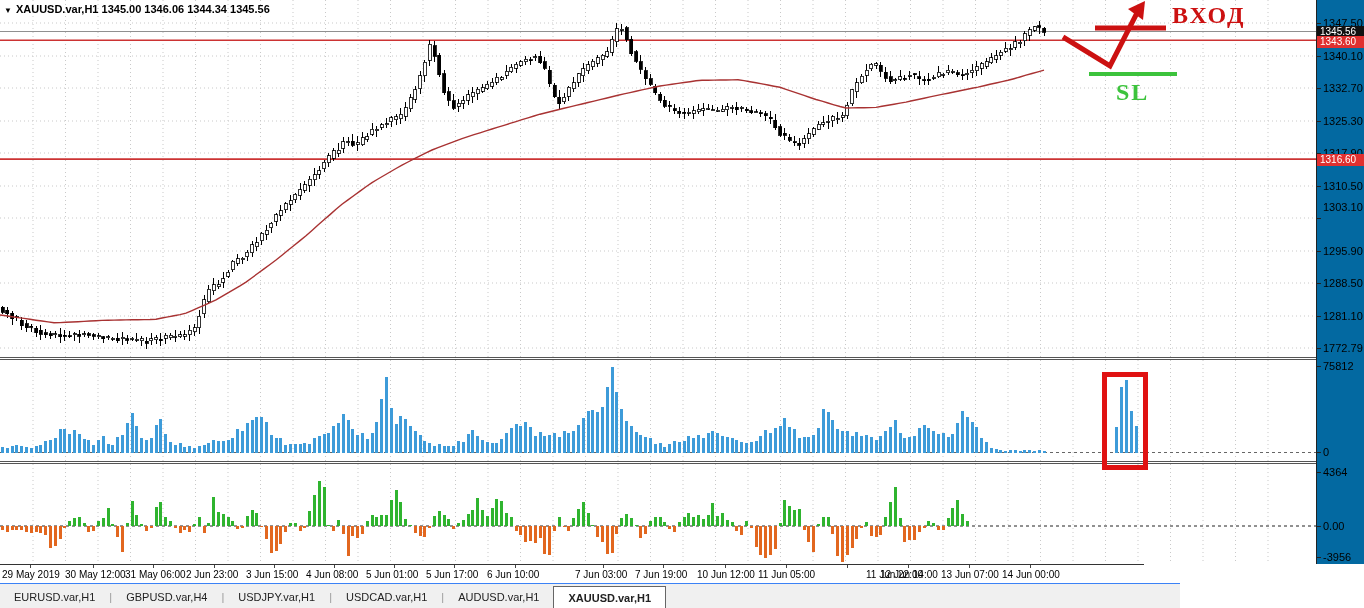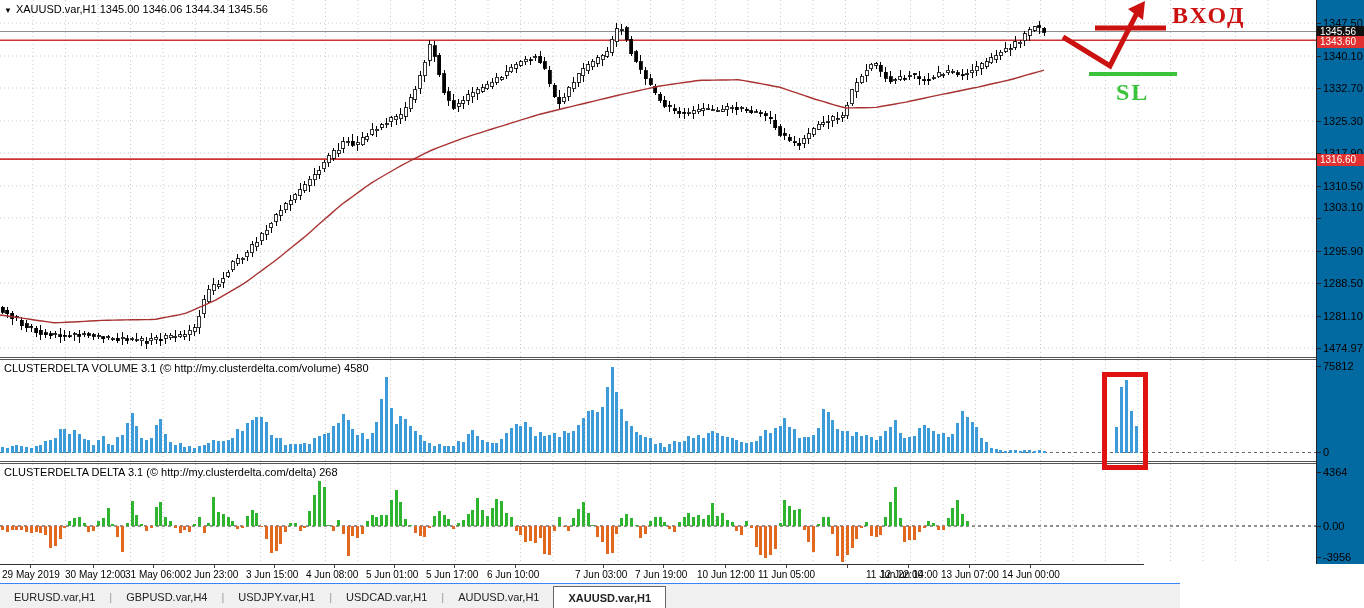--- a/index.html
+++ b/index.html
@@ -3,21 +3,21 @@
 <meta charset="utf-8">
 <style>
   html,body{margin:0;padding:0;background:#fff;}
   #app{position:relative;width:1364px;height:608px;background:#fff;overflow:hidden;
        font-family:"Liberation Sans",sans-serif;color:#000;}
   .panel{position:absolute;left:0;width:1316px;background:#fff;}
   #main-panel{top:0;height:357px;border-bottom:3px double #555;}
   #volume-panel{top:360px;height:101px;border-bottom:3px double #555;}
   #delta-panel{top:464px;height:100px;}
   svg{display:block;}
-  #chart-header{position:absolute;left:4px;top:3px;font-size:11px;font-weight:normal;z-index:6;}
+  #chart-header{position:absolute;left:4px;top:3px;font-size:11px;font-weight:bold;z-index:6;}
   #chart-header .tri{font-size:8px;margin-right:4px;}
   .ind-label{position:absolute;left:4px;font-size:11px;z-index:6;white-space:nowrap;}
   #vol-label{top:362px;}
   #delta-label{top:466px;}
   #price-axis{position:absolute;left:1316px;top:0;width:48px;height:564px;background:#0369a1;
               border-left:1px solid #222;z-index:7;}
   .ptick{position:absolute;left:6px;font-size:11px;white-space:nowrap;}
   .ptick-dash{position:absolute;left:0;width:4px;height:1px;background:#222;}
   .pbadge{position:absolute;left:0;width:48px;height:12px;color:#fff;font-size:10px;
           line-height:12px;padding-left:3px;box-sizing:border-box;z-index:8;}
@@ -1057,22 +1057,20 @@
   </div>
 
   <div id="chart-header">
     <span class="tri">▼</span><span>XAUUSD.var,H1</span>
     <span>1345.00</span>
     <span>1346.06</span>
     <span>1344.34</span>
     <span>1345.56</span>
   </div>
 
-  <div class="ind-label" id="vol-label">CLUSTERDELTA VOLUME 3.1 (© http://my.clusterdelta.com/volume) 4580</div>
-  <div class="ind-label" id="delta-label">CLUSTERDELTA DELTA 3.1 (© http://my.clusterdelta.com/delta) 268</div>
 
   <svg id="anno-layer" width="1316" height="360">
       <path d="M1063 37 L1110 66 L1139 9" fill="none" stroke="#cc1111" stroke-width="5"></path>
       <polygon points="1145,1 1143,20 1128,9" fill="#cc1111"></polygon>
       <line x1="1095" y1="28" x2="1166" y2="28" stroke="#cc1111" stroke-width="5"></line>
       <line x1="1089" y1="74" x2="1177" y2="74" stroke="#3cc33c" stroke-width="4"></line>
       <text x="1172" y="23" font-family="Liberation Serif,serif" font-size="24" font-weight="bold" letter-spacing="2" fill="#cc1111">ВХОД</text>
       <text x="1116" y="100" font-family="Liberation Serif,serif" font-size="24" font-weight="bold" letter-spacing="2" fill="#3cc33c">SL</text>
     </svg>
 
@@ -1093,21 +1091,21 @@
       <div class="ptick" style="top:180px">1310.50</div>
       <div class="ptick-dash" style="top:218px"></div>
       <div class="ptick" style="top:201px">1303.10</div>
       <div class="ptick-dash" style="top:251px"></div>
       <div class="ptick" style="top:245px">1295.90</div>
       <div class="ptick-dash" style="top:283px"></div>
       <div class="ptick" style="top:277px">1288.50</div>
       <div class="ptick-dash" style="top:316px"></div>
       <div class="ptick" style="top:310px">1281.10</div>
       <div class="ptick-dash" style="top:348px"></div>
-      <div class="ptick" style="top:342px">1474.97</div>
+      <div class="ptick" style="top:342px">1772.79</div>
       <div class="pbadge" style="top:26px;background:#111111">1345.56</div>
       <div class="pbadge" style="top:36px;background:#e03030">1343.60</div>
       <div class="pbadge" style="top:154px;background:#e03030">1316.60</div>
       <div class="ptick-dash" style="top:366px"></div>
       <div class="ptick" style="top:360px">75812</div>
       <div class="ptick-dash" style="top:452px"></div>
       <div class="ptick" style="top:446px">0</div>
       <div class="ptick-dash" style="top:472px"></div>
       <div class="ptick" style="top:466px">4364</div>
       <div class="ptick-dash" style="top:526px"></div>

